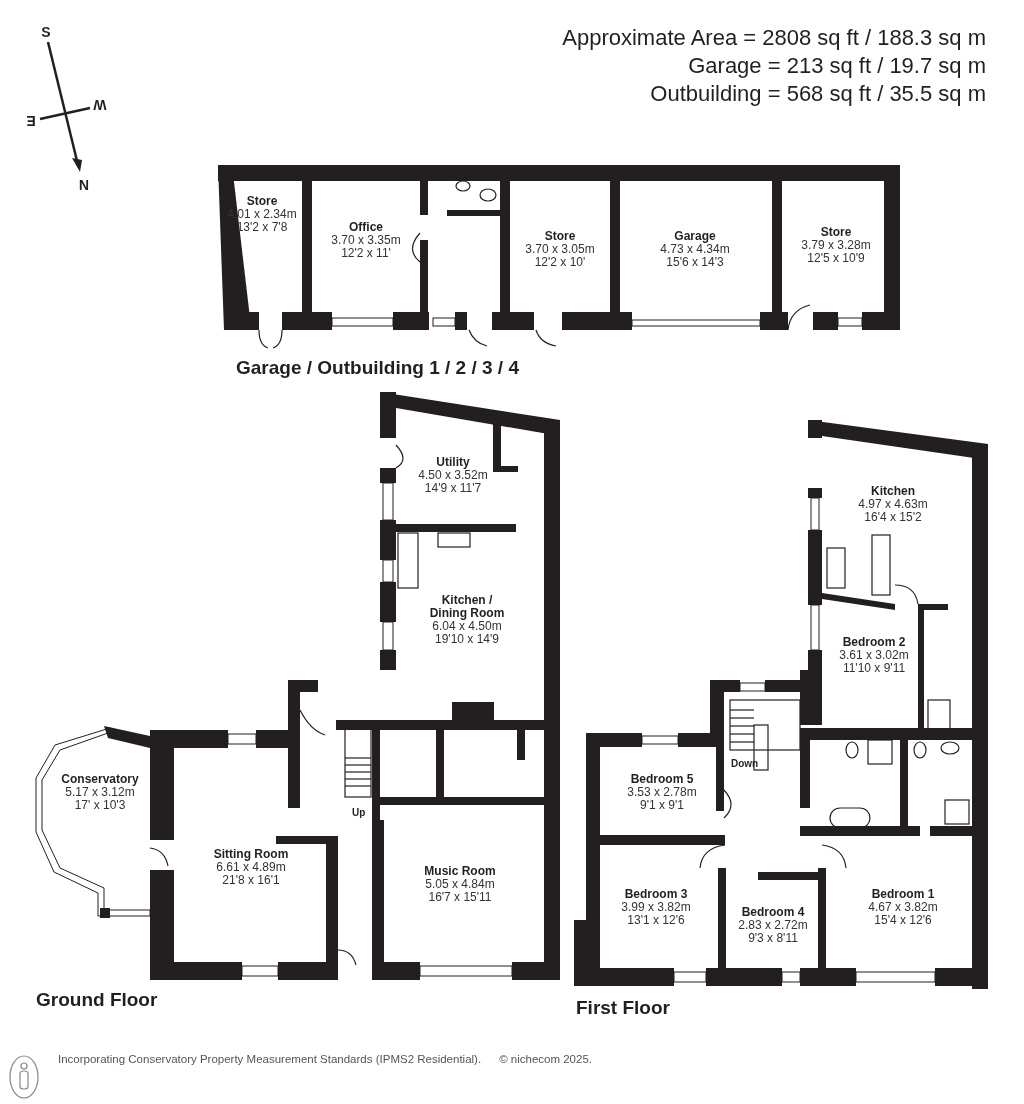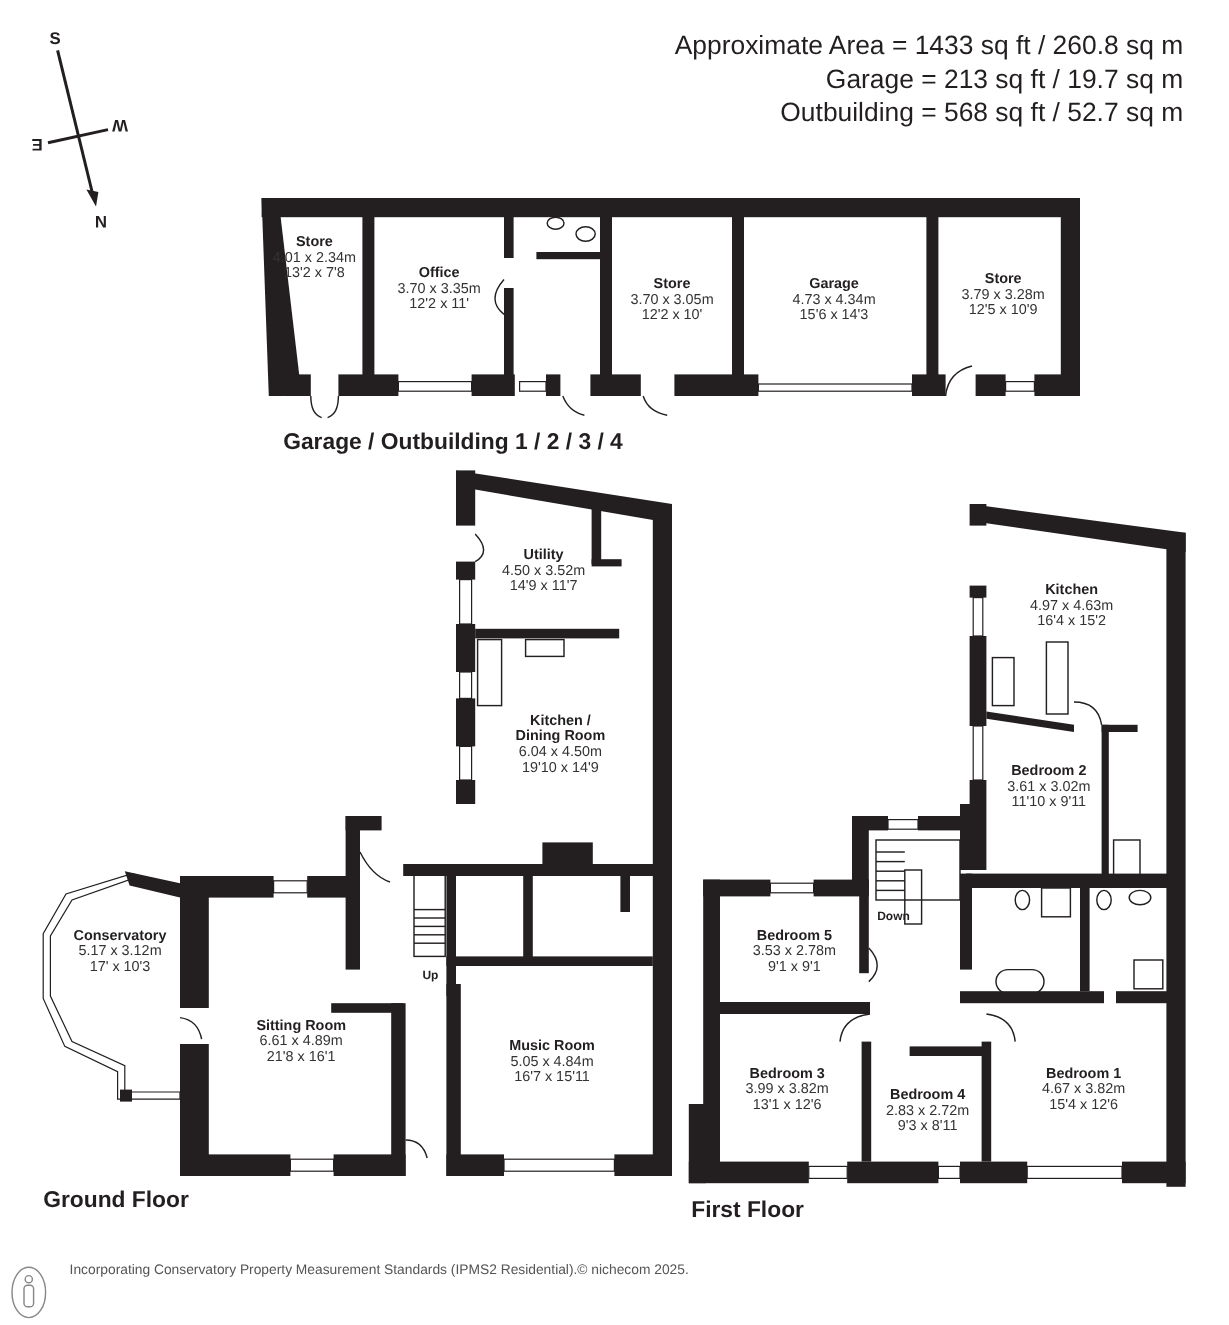--- a/index.html
+++ b/index.html
@@ -9,30 +9,30 @@
   .areas .note { font-size:13px; line-height:24px; color:#231f20; }
   svg#plan { position:absolute; left:0; top:0; }
   .wall { fill:#231f20; }
   .thin { fill:none; stroke:#231f20; stroke-width:1.2; }
   .win { fill:#fff; stroke:#231f20; stroke-width:1; }
   .rname { font-family:"Liberation Sans", sans-serif; font-weight:bold; font-size:12px; fill:#231f20; text-anchor:middle; }
   .rdim { font-family:"Liberation Sans", sans-serif; font-size:12px; fill:#333; text-anchor:middle; }
   .flabel { font-family:"Liberation Sans", sans-serif; font-weight:bold; font-size:19px; fill:#231f20; }
   .compass-t { font-family:"Liberation Sans", sans-serif; font-weight:bold; font-size:14px; fill:#231f20; text-anchor:middle; }
   .footer { position:absolute; left:58px; top:1052px; font-size:11.5px; line-height:15px; color:#555; }
-  .footer .copy { }
+  .footer .copy { margin-left:18px; }
   .info-icon { position:absolute; left:8px; top:1054px; width:32px; height:46px; }
 </style>
 </head>
 <body>
 
 <div class="areas">
-  <div class="line">Approximate Area = 1433 sq ft / 260.8 sq m</div>
+  <div class="line">Approximate Area = 2808 sq ft / 188.3 sq m</div>
   <div class="line">Garage = 213 sq ft / 19.7 sq m</div>
-  <div class="line">Outbuilding = 568 sq ft / 52.7 sq m</div>
+  <div class="line">Outbuilding = 568 sq ft / 35.5 sq m</div>
 </div>
 
 <svg id="plan" width="1024" height="1104" viewBox="0 0 1024 1104">
 
   <g>
     <line x1="48" y1="42" x2="78" y2="165" stroke="#231f20" stroke-width="2.5"></line>
     <line x1="40" y1="119" x2="90" y2="108" stroke="#231f20" stroke-width="2.5"></line>
     <polygon points="72,158 82,160 80,172" fill="#231f20"></polygon>
     <text class="compass-t" x="46" y="37">S</text>
     <text class="compass-t" x="100" y="110" transform="rotate(180 100 105)">W</text>

